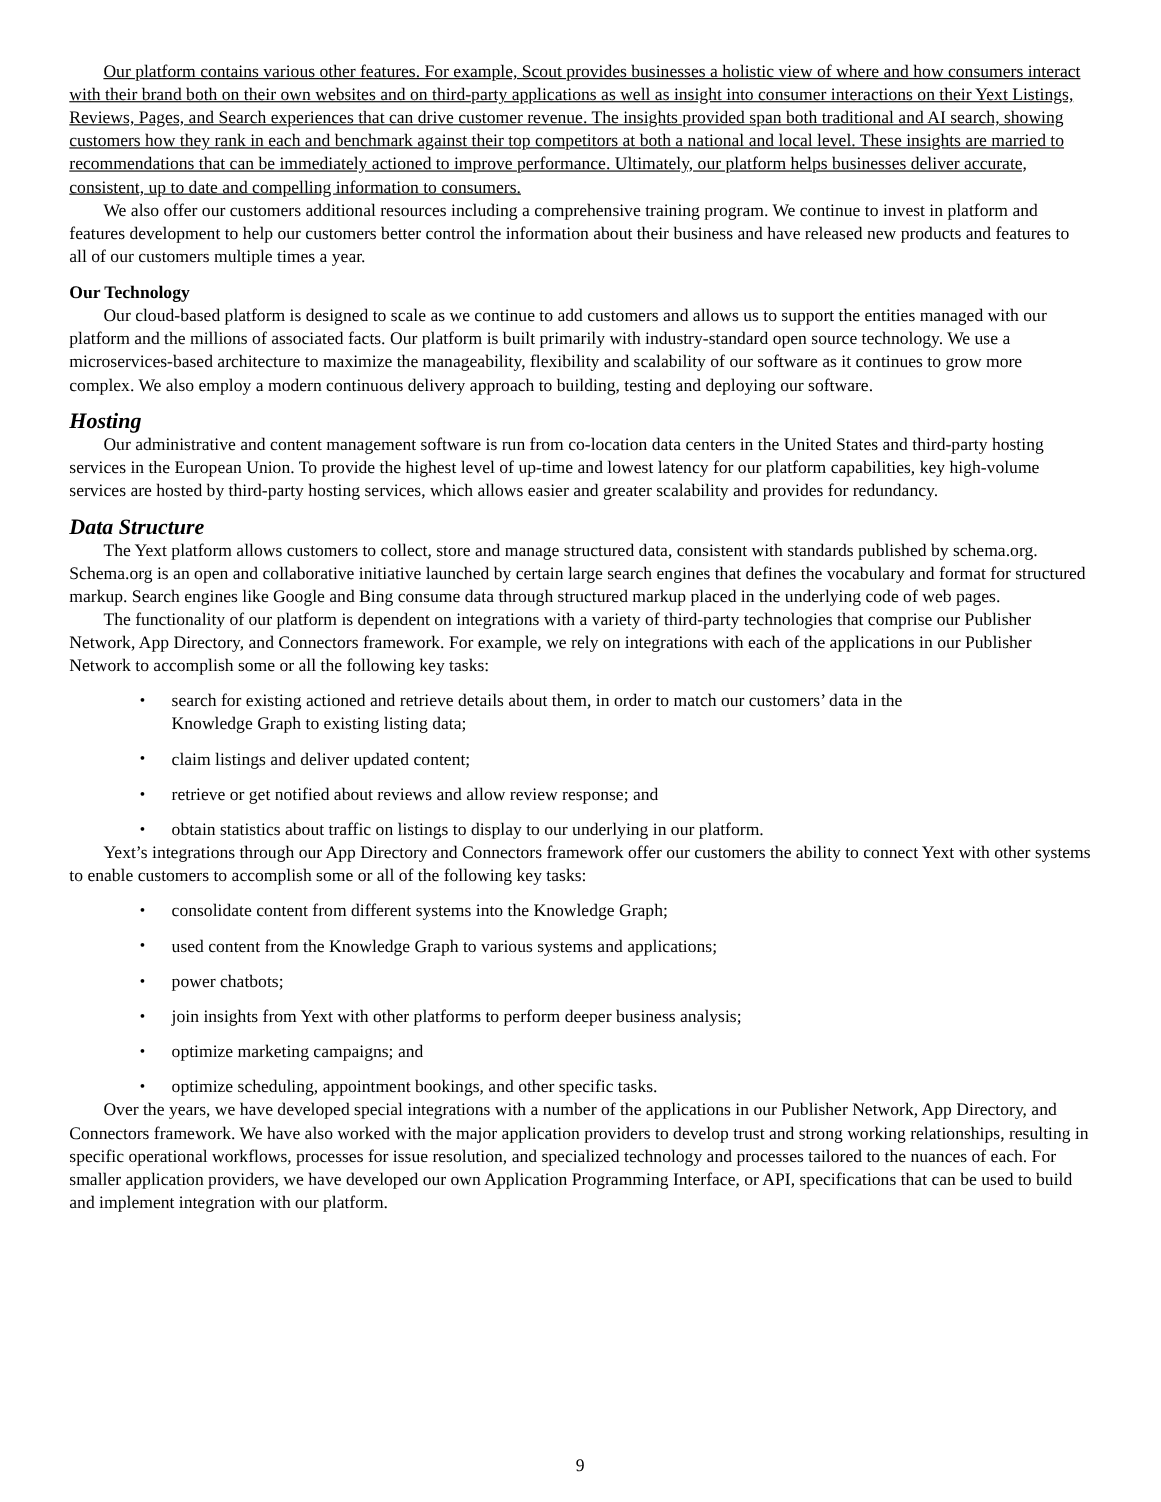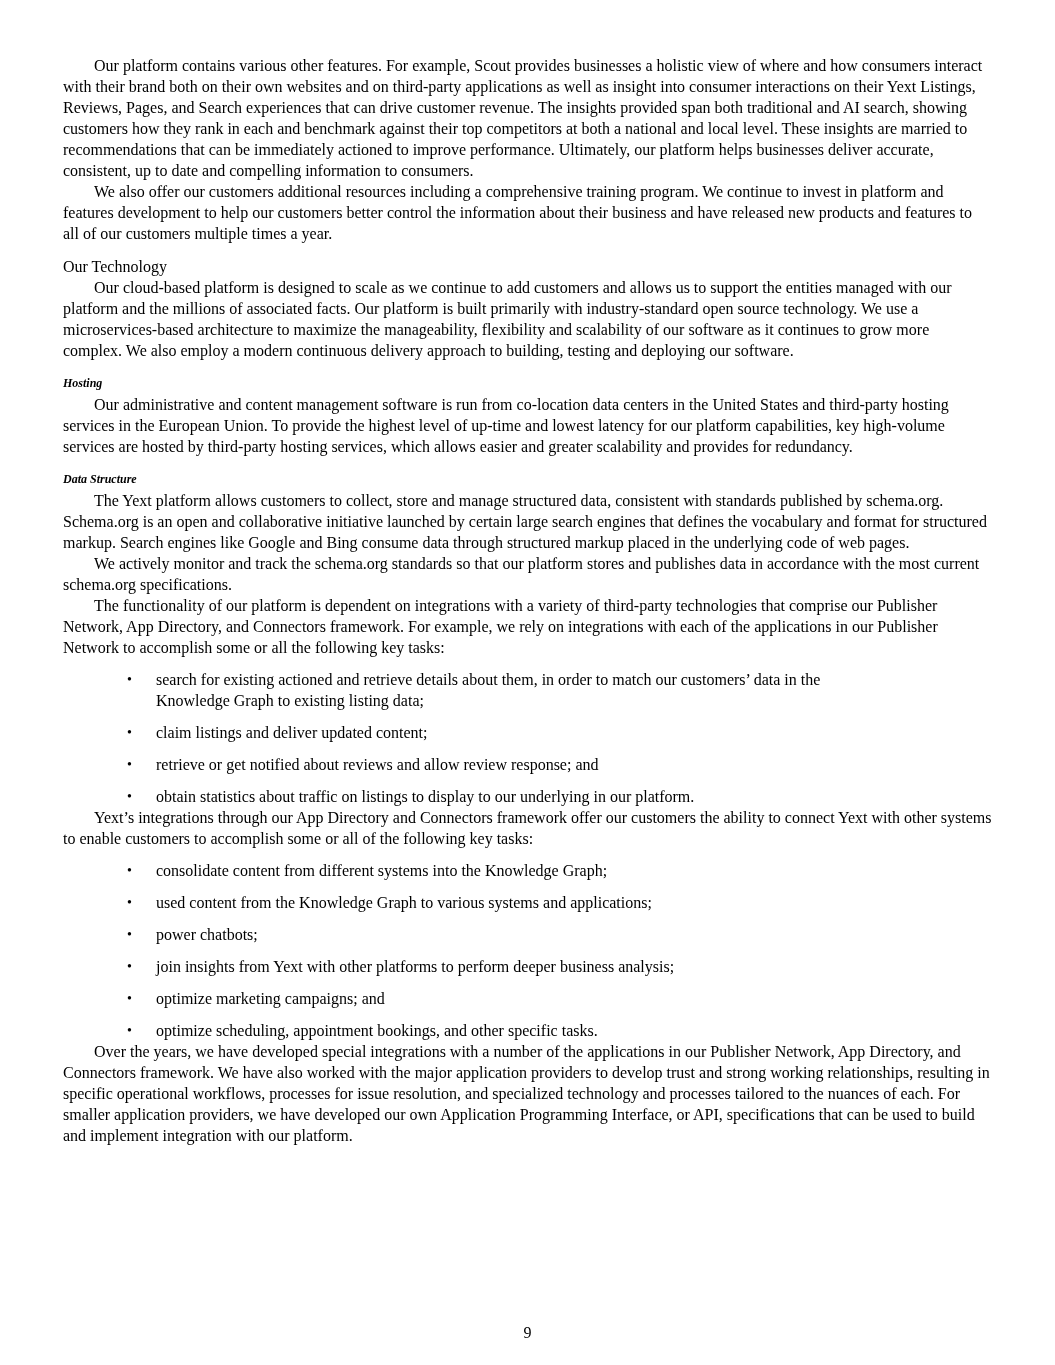--- a/index.html
+++ b/index.html
@@ -18,29 +18,29 @@
     position: relative;
   }
   .body-text {
     font-size: 16px;
     line-height: 21px;
   }
   p.para {
     text-indent: 31px;
     text-align: left;
   }
-  p.para.first { margin-top: 0; }
+  p.para.first { margin-top: 0; text-decoration: underline; }
   h2.sec-bold {
     font-size: 16px;
     line-height: 21px;
-    font-weight: normal;
+    font-weight: bold;
     margin-top: 12px;
   }
   h3.sec-bi {
-    font-size: 12px;
+    font-size: 20px;
     line-height: 21px;
     font-weight: bold;
     font-style: italic;
     margin-top: 12px;
   }
   ul.bullets {
     list-style: none;
   }
   ul.bullets li {
     display: flex;
@@ -81,21 +81,20 @@
   <p class="para">Our cloud-based platform is designed to scale as we continue to add customers and allows us to support the entities managed with our platform and the millions of associated facts. Our platform is built primarily with industry-standard open source technology. We use a microservices-based architecture to maximize the manageability, flexibility and scalability of our software as it continues to grow more complex. We also employ a modern continuous delivery approach to building, testing and deploying our software.</p>
 
   <h3 class="sec-bi">Hosting</h3>
 
   <p class="para">Our administrative and content management software is run from co-location data centers in the United States and third-party hosting services in the European Union. To provide the highest level of up-time and lowest latency for our platform capabilities, key high-volume services are hosted by third-party hosting services, which allows easier and greater scalability and provides for redundancy.</p>
 
   <h3 class="sec-bi">Data Structure</h3>
 
   <p class="para">The Yext platform allows customers to collect, store and manage structured data, consistent with standards published by schema.org. Schema.org is an open and collaborative initiative launched by certain large search engines that defines the vocabulary and format for structured markup. Search engines like Google and Bing consume data through structured markup placed in the underlying code of web pages.</p>
 
-  <p class="para">We actively monitor and track the schema.org standards so that our platform stores and publishes data in accordance with the most current schema.org specifications.</p>
 
 
   <p class="para">The functionality of our platform is dependent on integrations with a variety of third-party technologies that comprise our Publisher Network, App Directory, and Connectors framework. For example, we rely on integrations with each of the applications in our Publisher Network to accomplish some or all the following key tasks:</p>
 
   <ul class="bullets">
     <li>
       <span class="dot">•</span>
       <span class="btxt">search for existing actioned and retrieve details about them, in order to match our customers’ data in the Knowledge Graph to existing listing data;</span>
     </li>
     <li>

